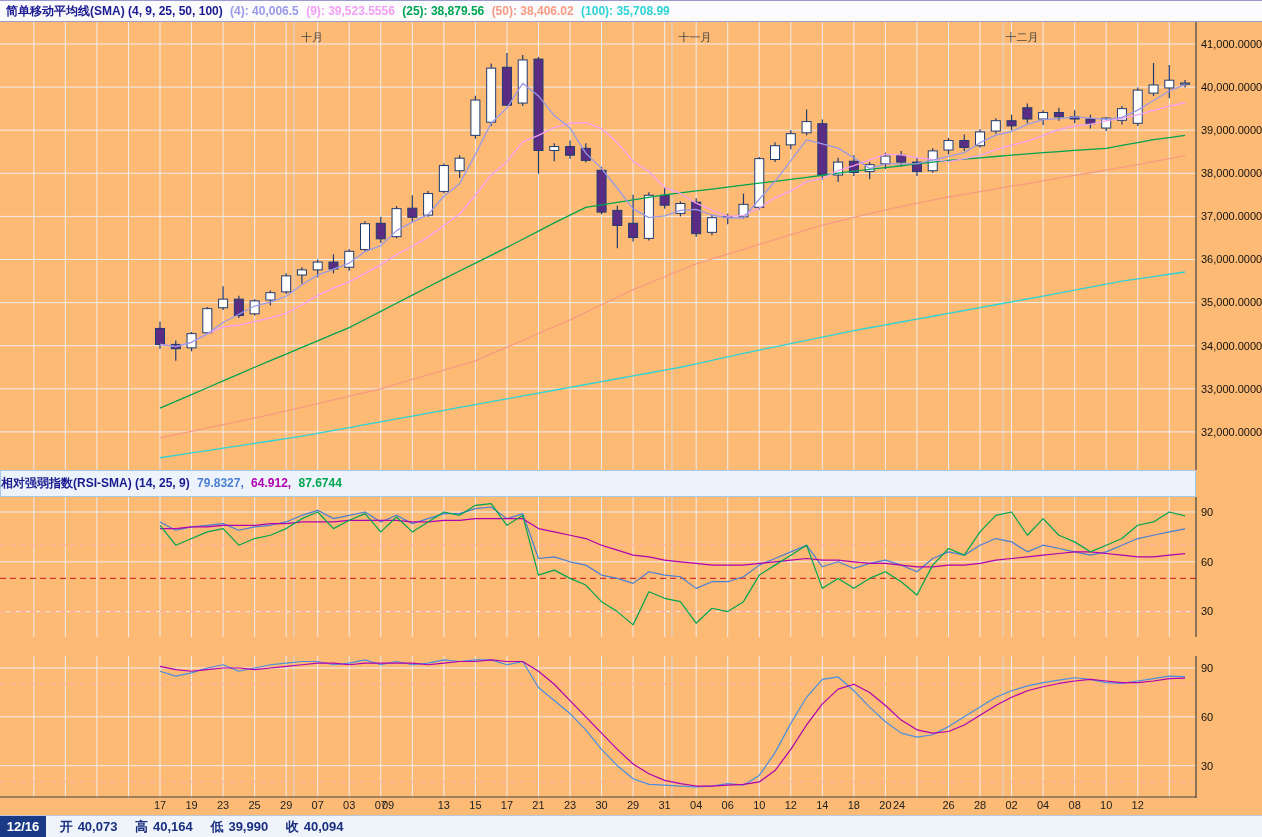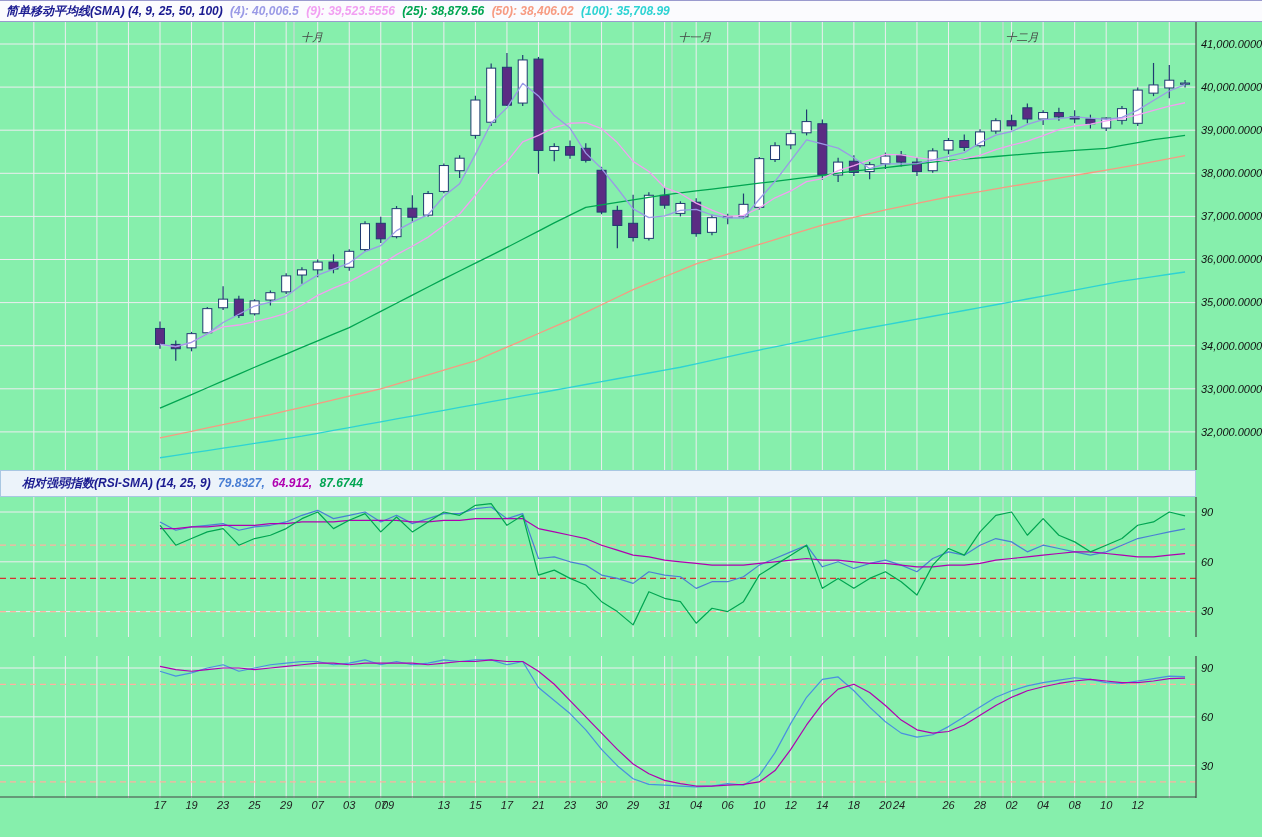--- a/index.html
+++ b/index.html
@@ -1,24 +1,24 @@
 <!DOCTYPE html>
 <html><head>
 <meta charset="utf-8">
 <style>
   html,body{margin:0;padding:0;background:#fff;}
-  #app{position:relative;width:1262px;height:837px;overflow:hidden;background:#86efac;
-       font-family:"Liberation Sans","DejaVu Sans",sans-serif;font-style:italic;}
+  #app{position:relative;width:1262px;height:837px;overflow:hidden;background:#fdba74;
+       font-family:"Liberation Sans","DejaVu Sans",sans-serif;}
   .hdr{position:absolute;left:0;top:0;width:1262px;height:22px;box-sizing:border-box;
        background:#fbfbfe;border-top:1px solid #9a9ace;border-bottom:1px solid #9a9ace;
        font-size:12px;font-weight:600;color:#1a1a90;line-height:20px;padding-left:6px;white-space:nowrap;}
   .hdr span{margin-right:4px;}
   .band{position:absolute;left:0;width:1196px;box-sizing:border-box;background:#ecf3fa;
         border:1px solid #a9c7e2;font-size:12px;font-weight:600;color:#1a1a90;
-        padding-left:21px;white-space:nowrap;}
+        padding-left:0;white-space:nowrap;}
   .band span{margin-right:4px;}
   #rsi-band{top:470px;height:27px;line-height:25px;}
   #stc-band{top:637px;height:19px;line-height:17px;}
   svg{position:absolute;left:0;display:block;}
   #main-svg{top:22px;}
   #rsi-svg{top:497px;}
   #stc-svg{top:656px;}
   #xaxis{position:absolute;left:0;top:798px;width:1262px;height:27px;}
   .xt{position:absolute;top:1px;transform:translateX(-50%);font-size:11px;color:#222;}
   .status{position:absolute;left:0;top:815px;width:1262px;height:22px;background:#eff4fb;
@@ -403,13 +403,20 @@
       <span class="xt" style="left: 899px;">24</span>
       <span class="xt" style="left: 948.5px;">26</span>
       <span class="xt" style="left: 980.04px;">28</span>
       <span class="xt" style="left: 1011.58px;">02</span>
       <span class="xt" style="left: 1043.12px;">04</span>
       <span class="xt" style="left: 1074.66px;">08</span>
       <span class="xt" style="left: 1106.2px;">10</span>
       <span class="xt" style="left: 1137.74px;">12</span>
     </div>
 
+  <div class="status">
+    <span class="badge">12/16</span>
+    <span class="sitem"><span class="lab">开</span><span>40,073</span></span>
+    <span class="sitem"><span class="lab">高</span><span>40,164</span></span>
+    <span class="sitem"><span class="lab">低</span><span>39,990</span></span>
+    <span class="sitem"><span class="lab">收</span><span>40,094</span></span>
+  </div>
 </div>
 
 </body></html>

